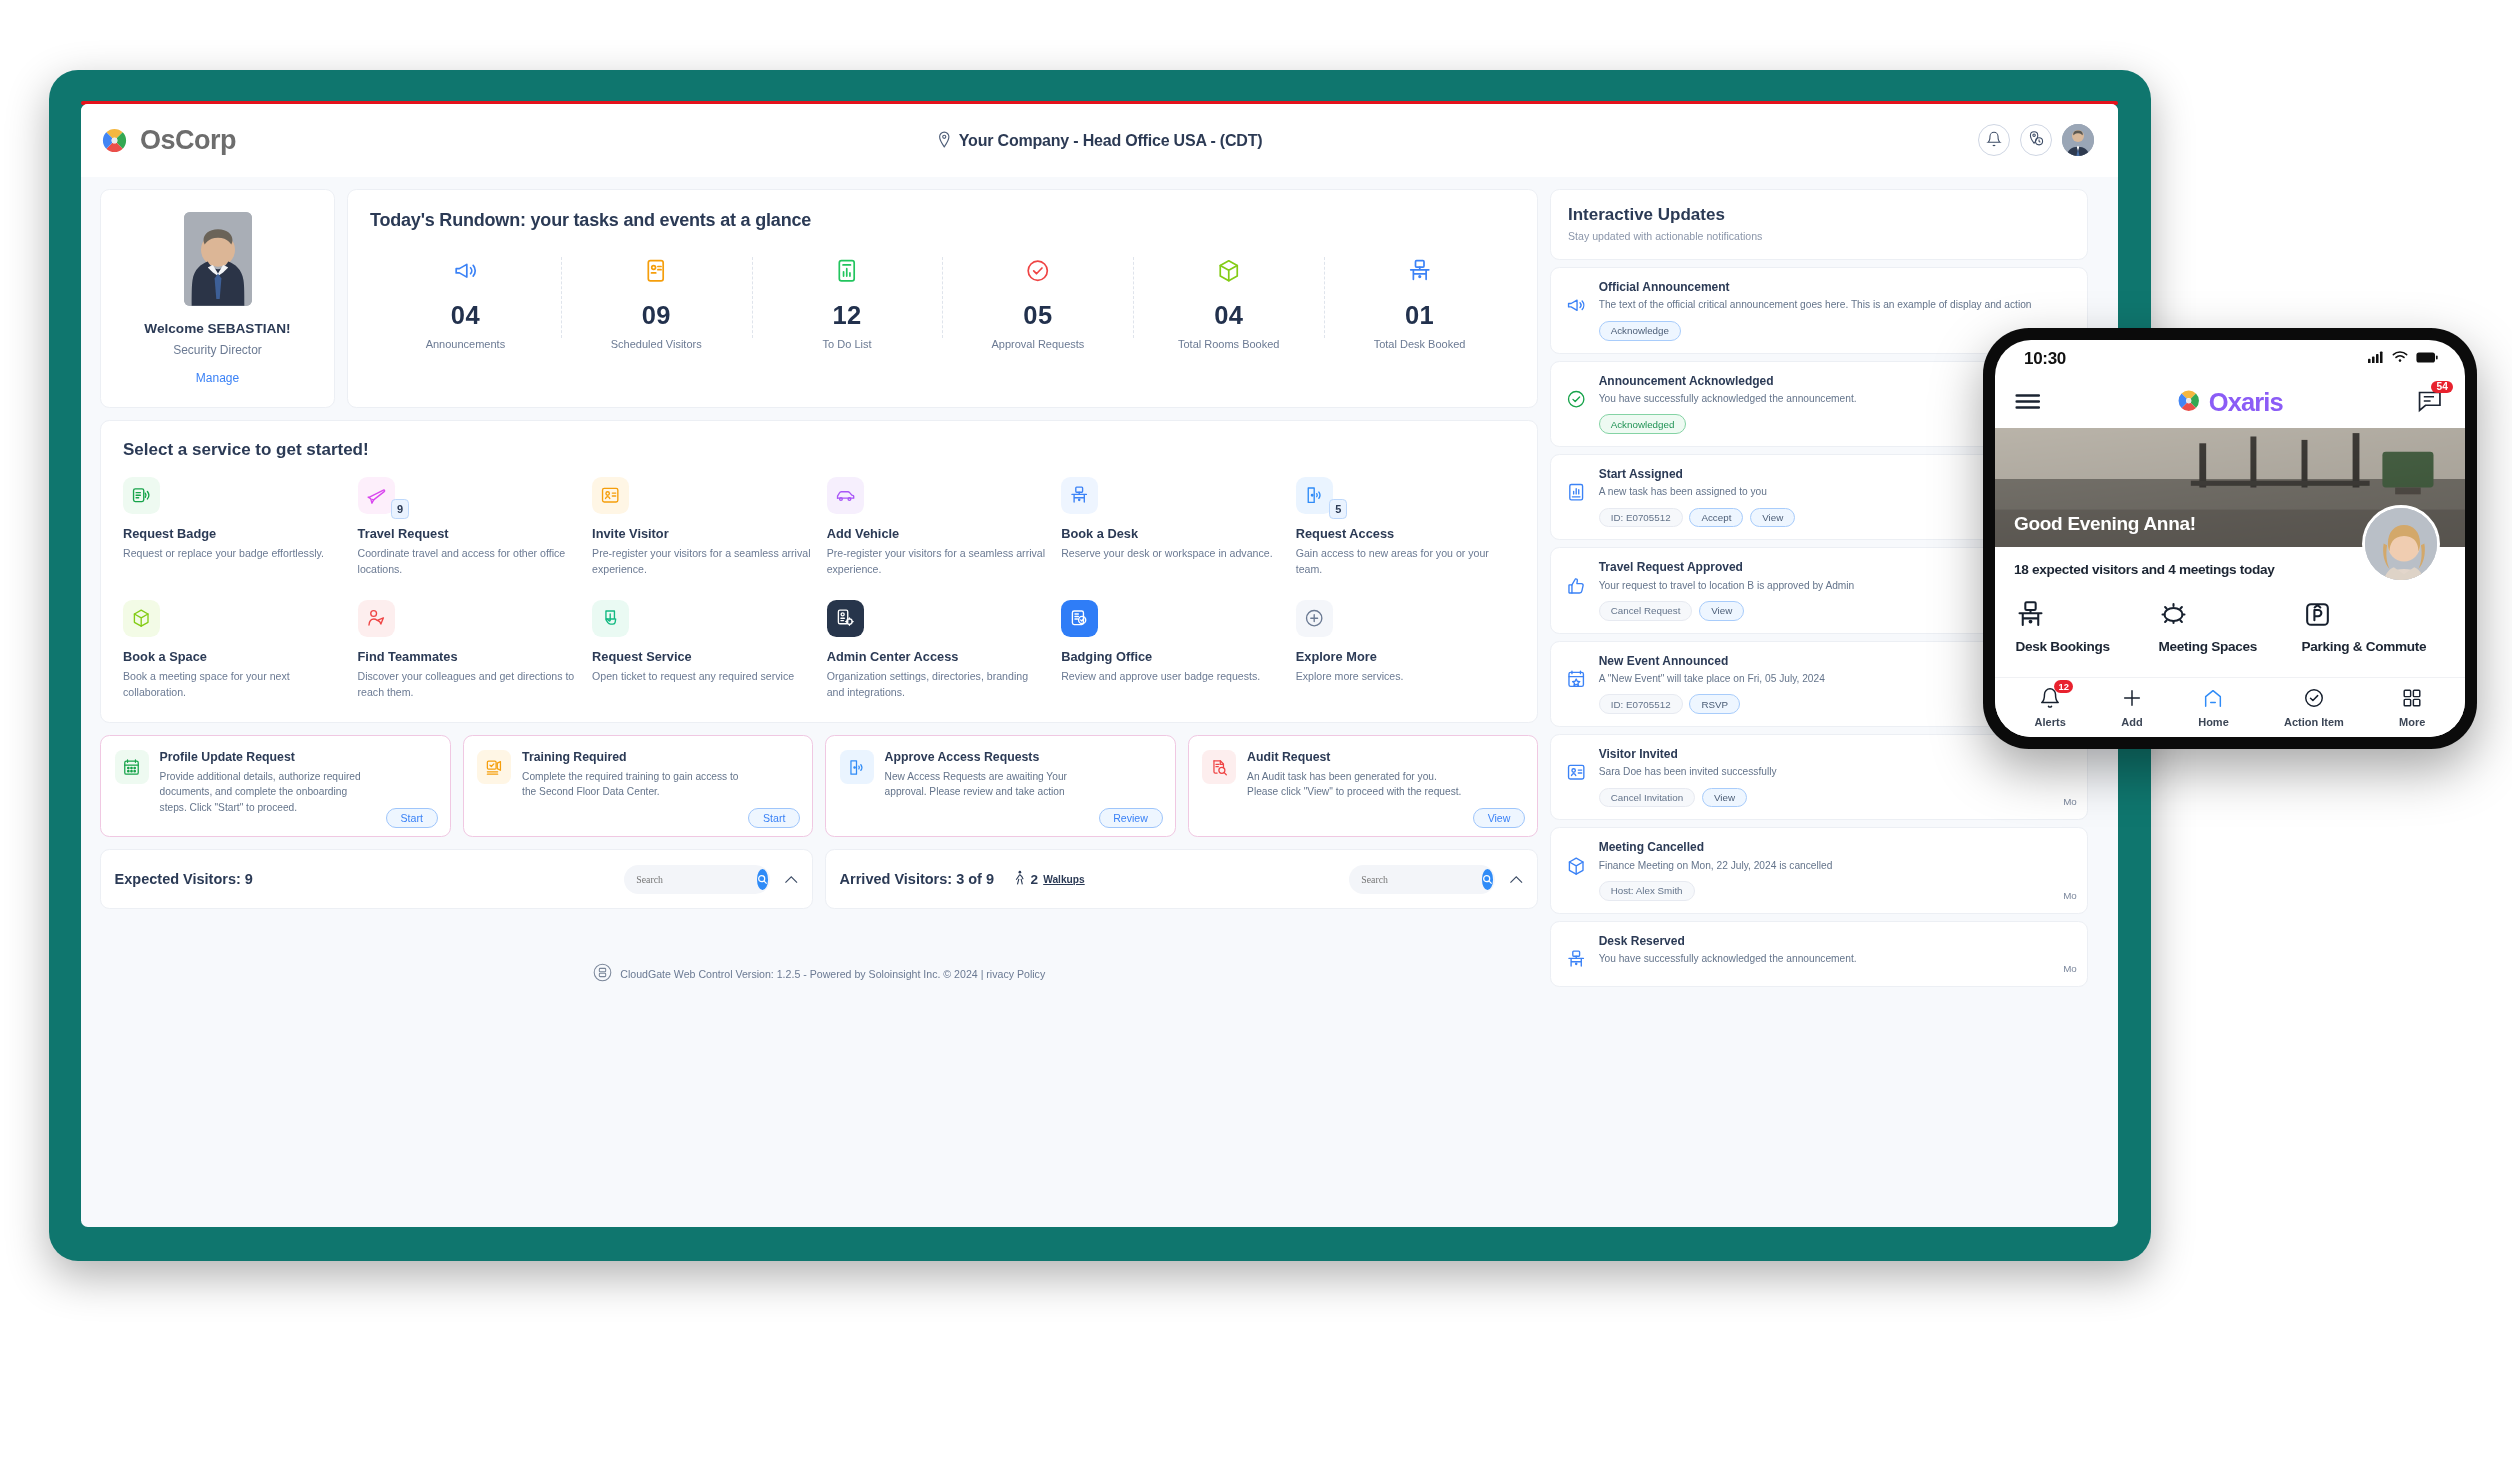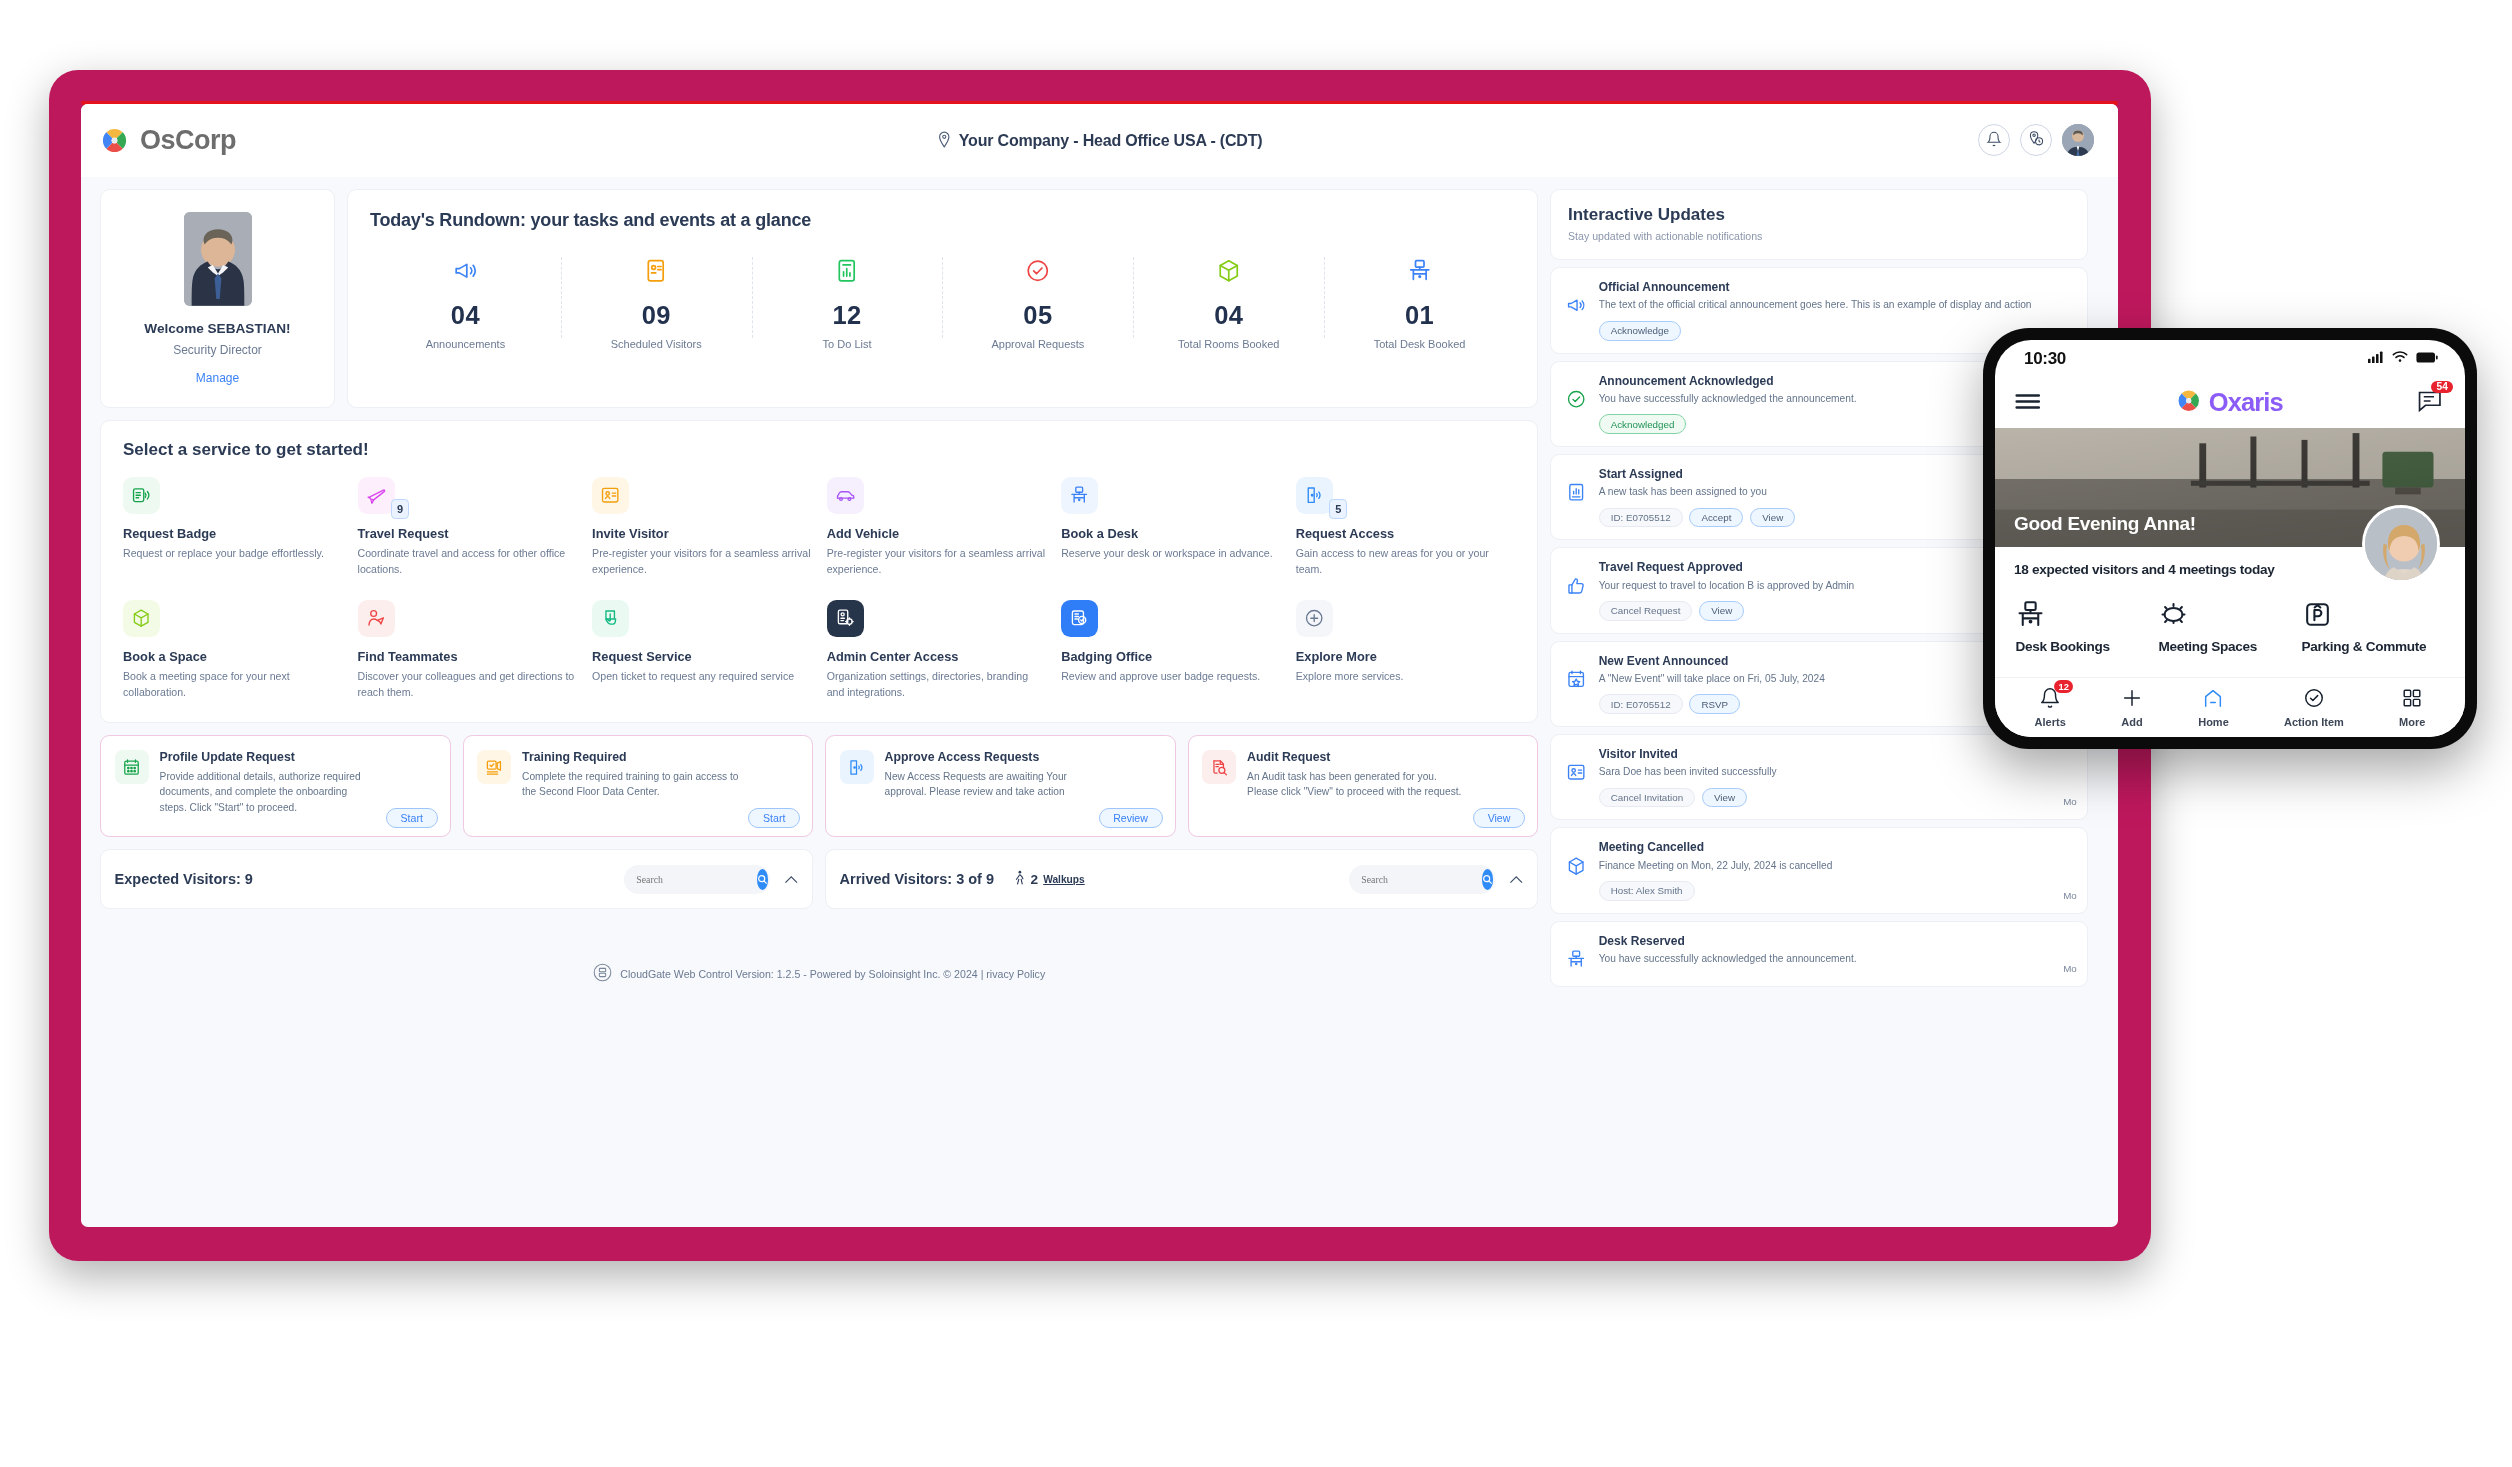--- a/index.html
+++ b/index.html
@@ -9,21 +9,21 @@
     font-family: "Liberation Sans", sans-serif;
     position: relative;
     overflow: hidden;
   }
 
   
   #tablet-device {
     position: absolute;
     left: 49px; top: 70px;
     width: 2102px; height: 1191px;
-    background: #be185d;
+    background: #0f766e;
     border-radius: 29px;
     box-shadow: 0 15.3px 43px rgba(0,0,0,.30);
   }
   #tablet-screen {
     position: absolute;
     left: 32px; top: 34px;
     width: 2037px; height: 1123px;
     background: #f7f9fc;
     border-radius: 6.8px;
     overflow: hidden;

